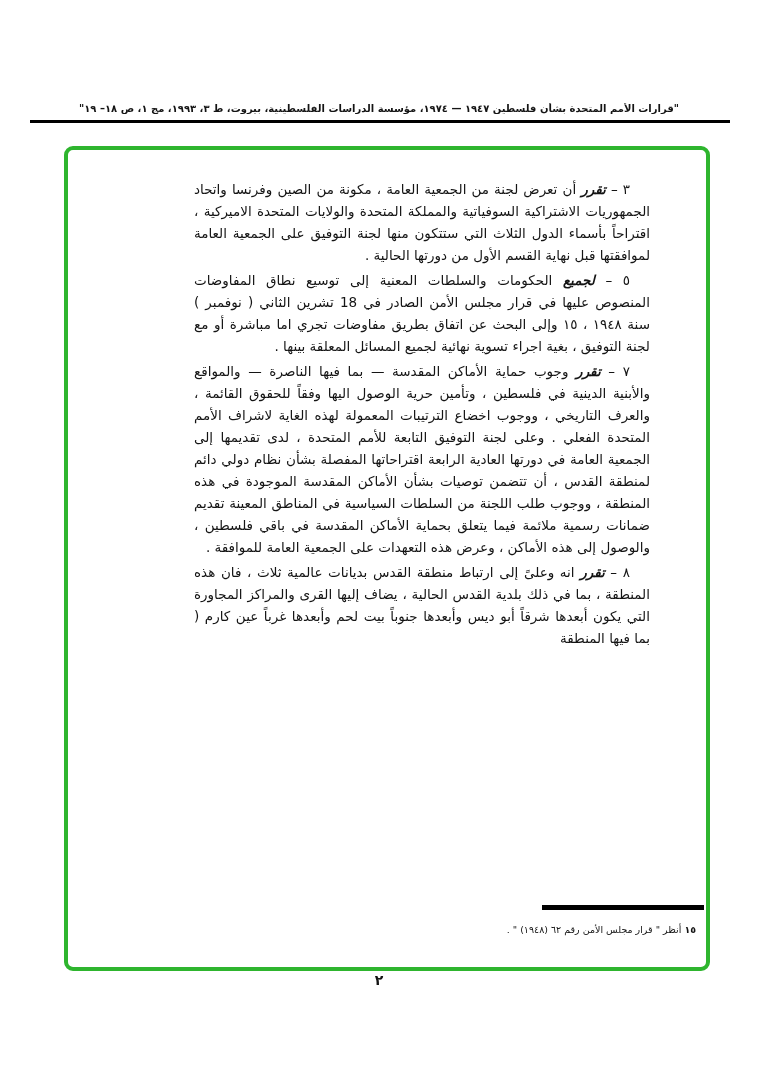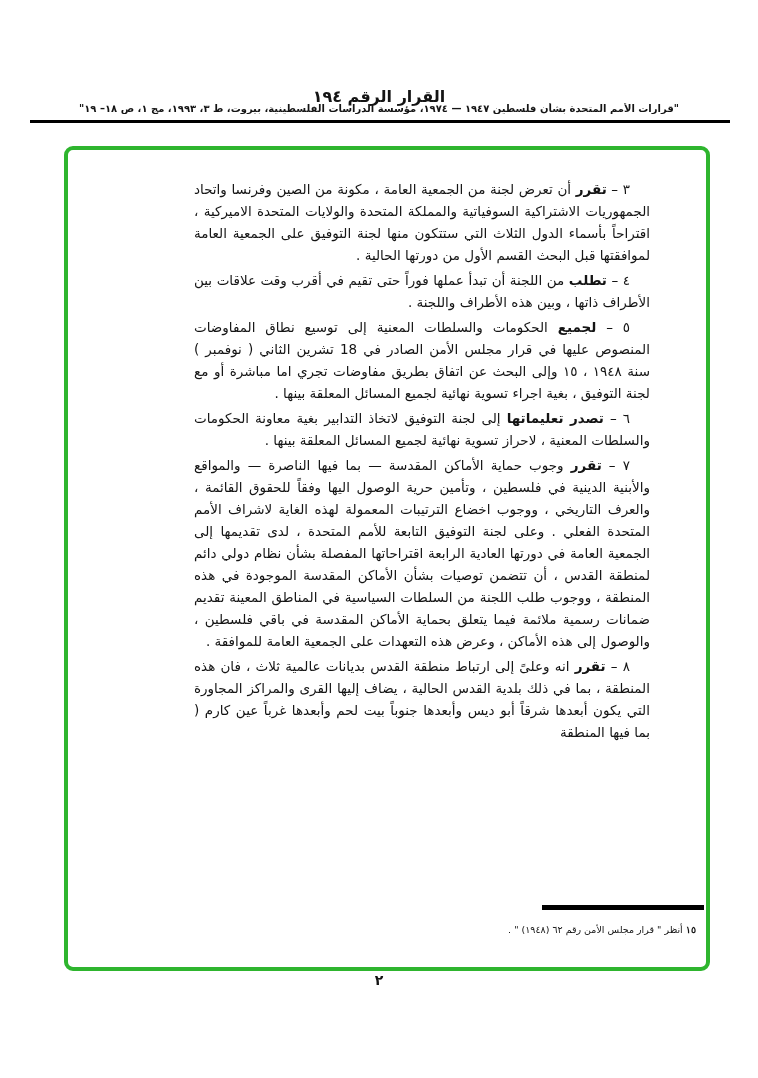--- a/index.html
+++ b/index.html
@@ -72,90 +72,79 @@
   }
   .para {
     text-indent: 20px;
     margin: 0 0 3px 0;
   }
   .para .num {
     font-weight: normal;
   }
   .para .lead {
     font-weight: bold;
+    font-style: italic;
   }
   .fn-bar {
     position: absolute;
     bottom: 57px;
     right: 2px;
     width: 162px;
     height: 5px;
     background: #000;
   }
   .fn {
     position: absolute;
     bottom: 32px;
     right: 10px;
     font-size: 9.5px;
     direction: rtl;
     text-align: right;
     white-space: nowrap;
   }
   .fn .fn-marker {
     font-weight: bold;
-    font-family: Liberation Serif, serif;
   }
   .page-num {
     position: absolute;
     top: 972px;
     left: 0;
     width: 100%;
     text-align: center;
     font-size: 14px;
     font-weight: bold;
   }
 </style>
 </head>
 <body>
 
 <div class="page">
 
-  <h1 class="doc-title">القرار الرقم ١٩٤</h1>
 
   <div class="citation">"قرارات الأمم المتحدة بشأن فلسطين ١٩٤٧ — ١٩٧٤، مؤسسة الدراسات الفلسطينية، بيروت، ط ٣، ١٩٩٣، مج ١، ص ١٨– ١٩"</div>
 
   <div class="header-rule"></div>
 
   <div class="frame" style="border-color: rgb(46, 181, 46);">
 
     <div class="text-col">
 
       <p class="para">
         <span class="num">٣ –</span>
         <span class="lead">تقرر</span>
-        <span class="body">أن تعرض لجنة من الجمعية العامة ، مكونة من الصين وفرنسا واتحاد الجمهوريات الاشتراكية السوفياتية والمملكة المتحدة والولايات المتحدة الاميركية ، اقتراحاً بأسماء الدول الثلاث التي ستتكون منها لجنة التوفيق على الجمعية العامة لموافقتها قبل البحث القسم الأول من دورتها الحالية .</span>
+        <span class="body">أن تعرض لجنة من الجمعية العامة ، مكونة من الصين وفرنسا واتحاد الجمهوريات الاشتراكية السوفياتية والمملكة المتحدة والولايات المتحدة الاميركية ، اقتراحاً بأسماء الدول الثلاث التي ستتكون منها لجنة التوفيق على الجمعية العامة لموافقتها قبل نهاية القسم الأول من دورتها الحالية .</span>
       </p>
 
-      <p class="para">
-        <span class="num">٤ –</span>
-        <span class="lead">تطلب</span>
-        <span class="body">من اللجنة أن تبدأ عملها فوراً حتى تقيم في أقرب وقت علاقات بين الأطراف ذاتها ، وبين هذه الأطراف واللجنة .</span>
-      </p>
 
       <p class="para">
         <span class="num">٥ –</span>
         <span class="lead">لجميع</span>
         <span class="body">الحكومات والسلطات المعنية إلى توسيع نطاق المفاوضات المنصوص عليها في قرار مجلس الأمن الصادر في 18 تشرين الثاني ( نوفمبر ) سنة ١٩٤٨ ، ١٥ وإلى البحث عن اتفاق بطريق مفاوضات تجري اما مباشرة أو مع لجنة التوفيق ، بغية اجراء تسوية نهائية لجميع المسائل المعلقة بينها .</span>
       </p>
 
-      <p class="para">
-        <span class="num">٦ –</span>
-        <span class="lead">تصدر تعليماتها</span>
-        <span class="body">إلى لجنة التوفيق لاتخاذ التدابير بغية معاونة الحكومات والسلطات المعنية ، لاحراز تسوية نهائية لجميع المسائل المعلقة بينها .</span>
-      </p>
 
       <p class="para">
         <span class="num">٧ –</span>
         <span class="lead">تقرر</span>
         <span class="body">وجوب حماية الأماكن المقدسة — بما فيها الناصرة — والمواقع والأبنية الدينية في فلسطين ، وتأمين حرية الوصول اليها وفقاً للحقوق القائمة ، والعرف التاريخي ، ووجوب اخضاع الترتيبات المعمولة لهذه الغاية لاشراف الأمم المتحدة الفعلي . وعلى لجنة التوفيق التابعة للأمم المتحدة ، لدى تقديمها إلى الجمعية العامة في دورتها العادية الرابعة اقتراحاتها المفصلة بشأن نظام دولي دائم لمنطقة القدس ، أن تتضمن توصيات بشأن الأماكن المقدسة الموجودة في هذه المنطقة ، ووجوب طلب اللجنة من السلطات السياسية في المناطق المعينة تقديم ضمانات رسمية ملائمة فيما يتعلق بحماية الأماكن المقدسة في باقي فلسطين ، والوصول إلى هذه الأماكن ، وعرض هذه التعهدات على الجمعية العامة للموافقة .</span>
       </p>
 
       <p class="para">
         <span class="num">٨ –</span>
         <span class="lead">تقرر</span>

